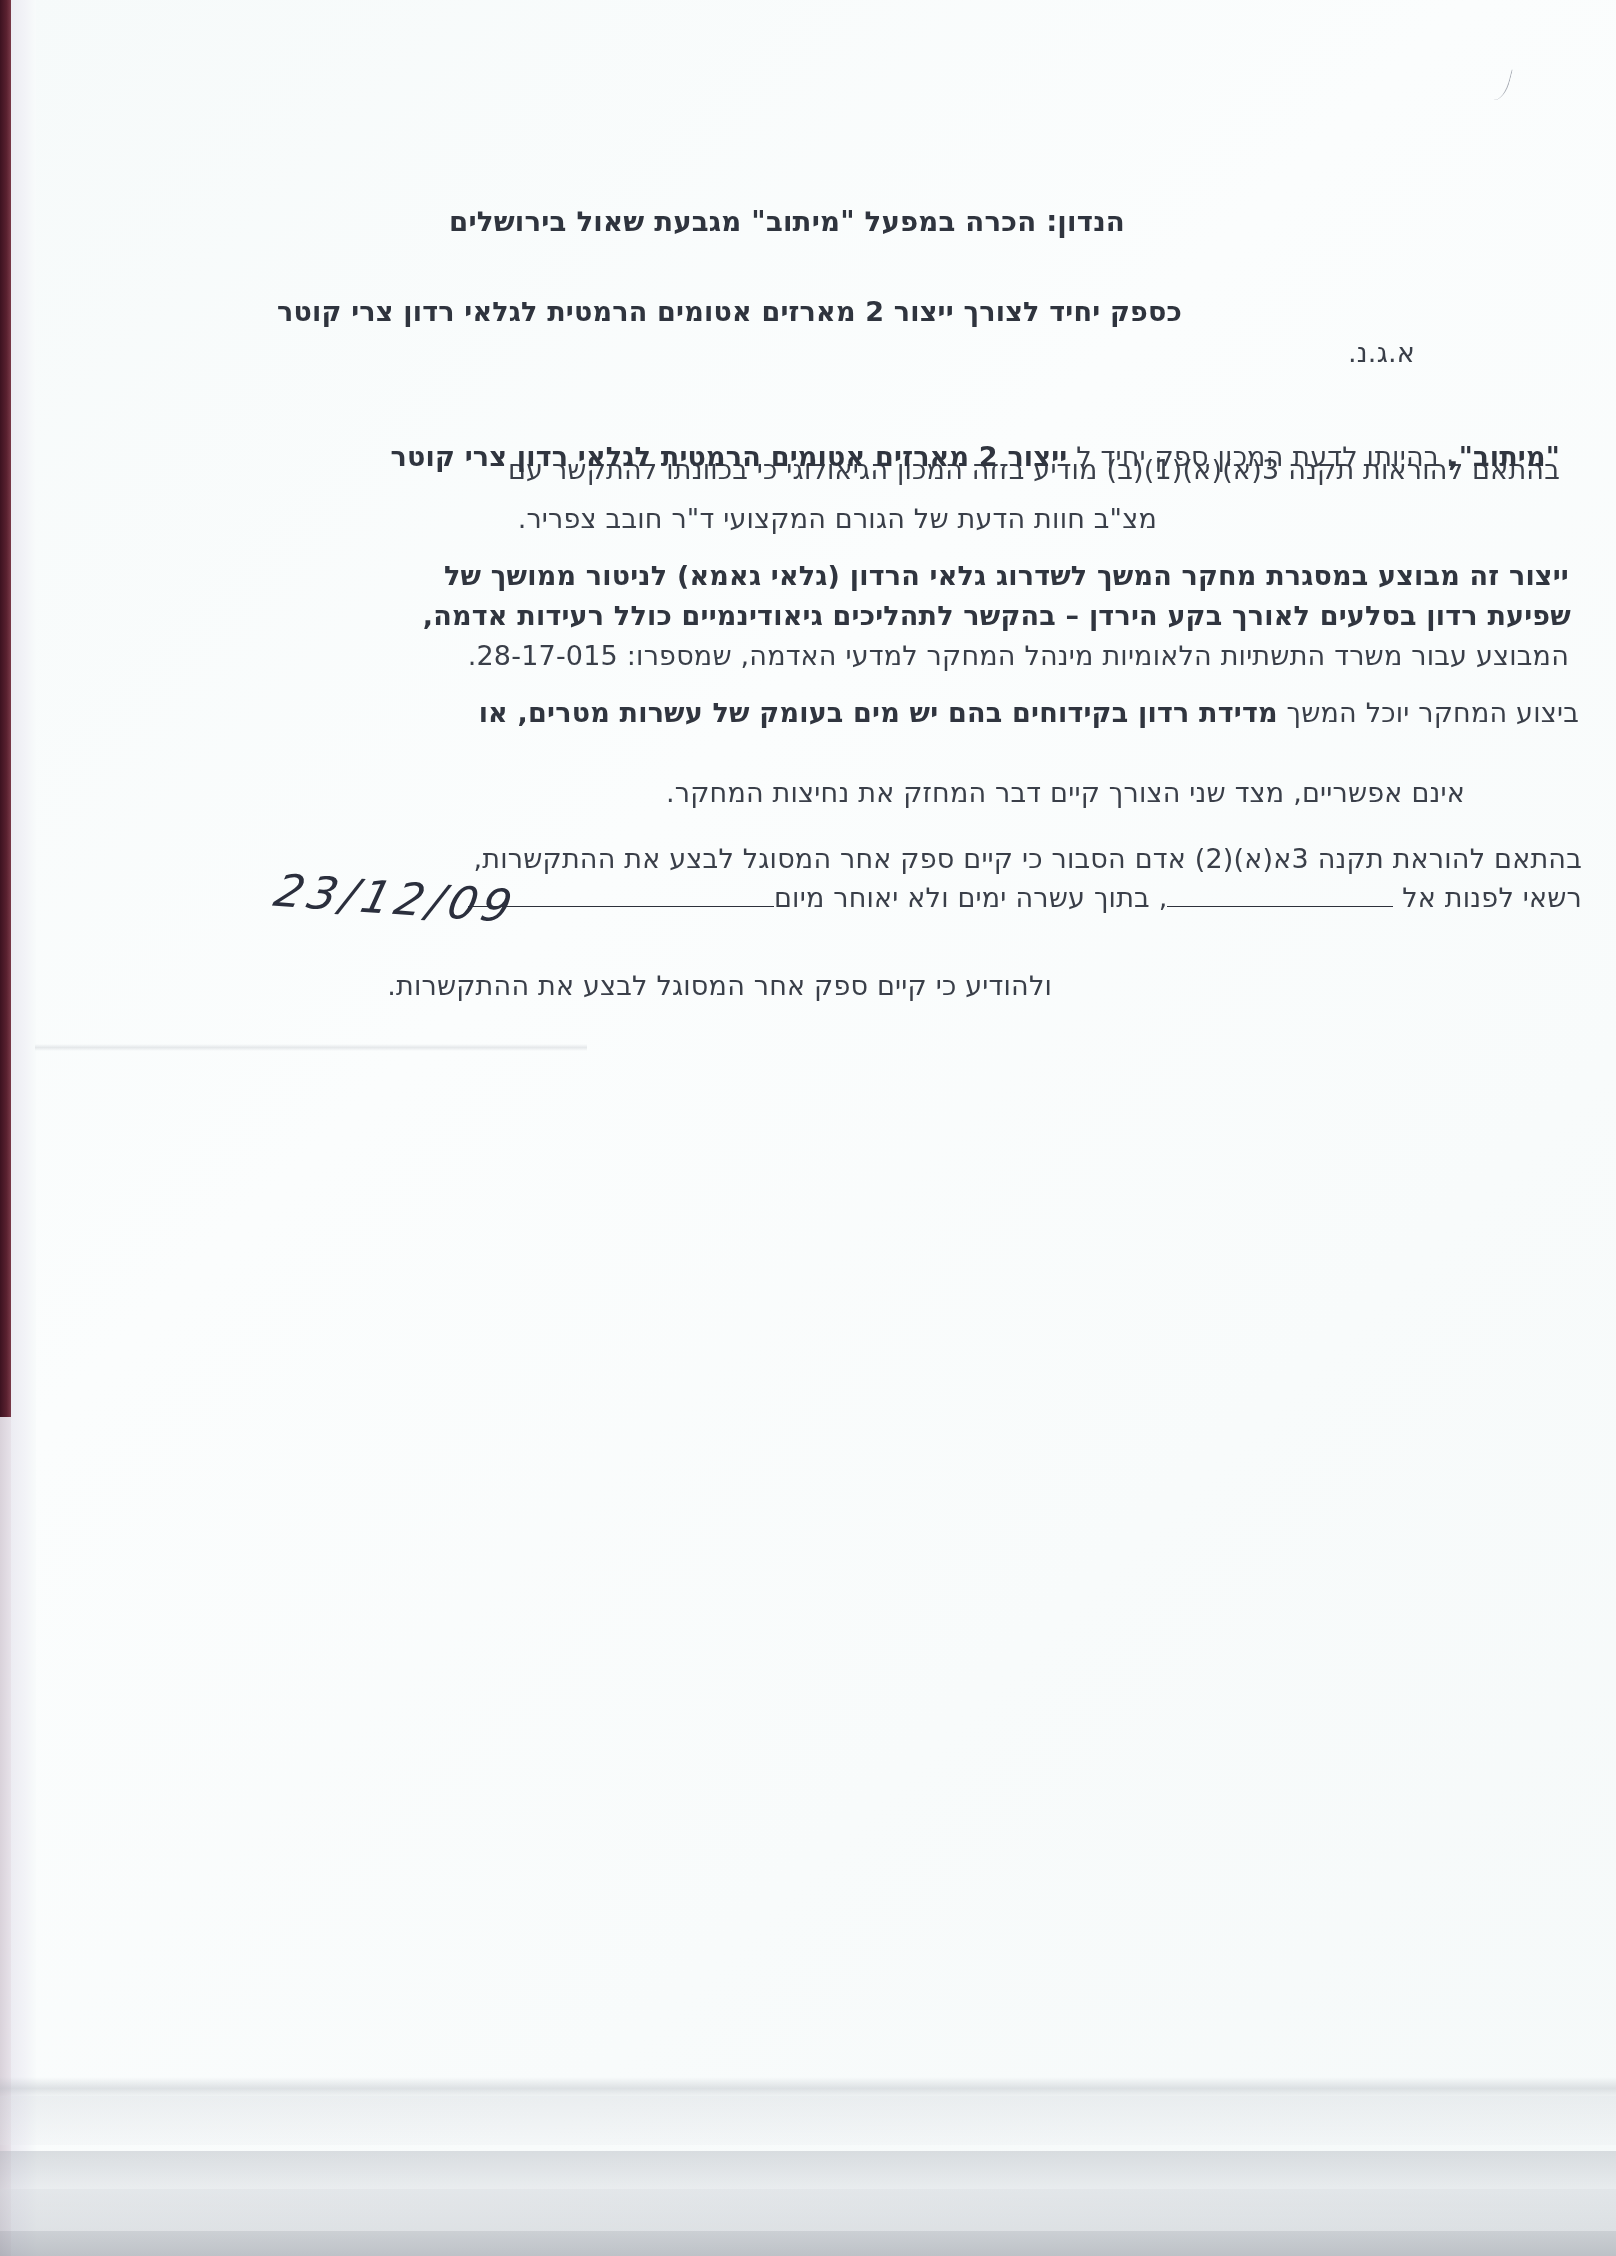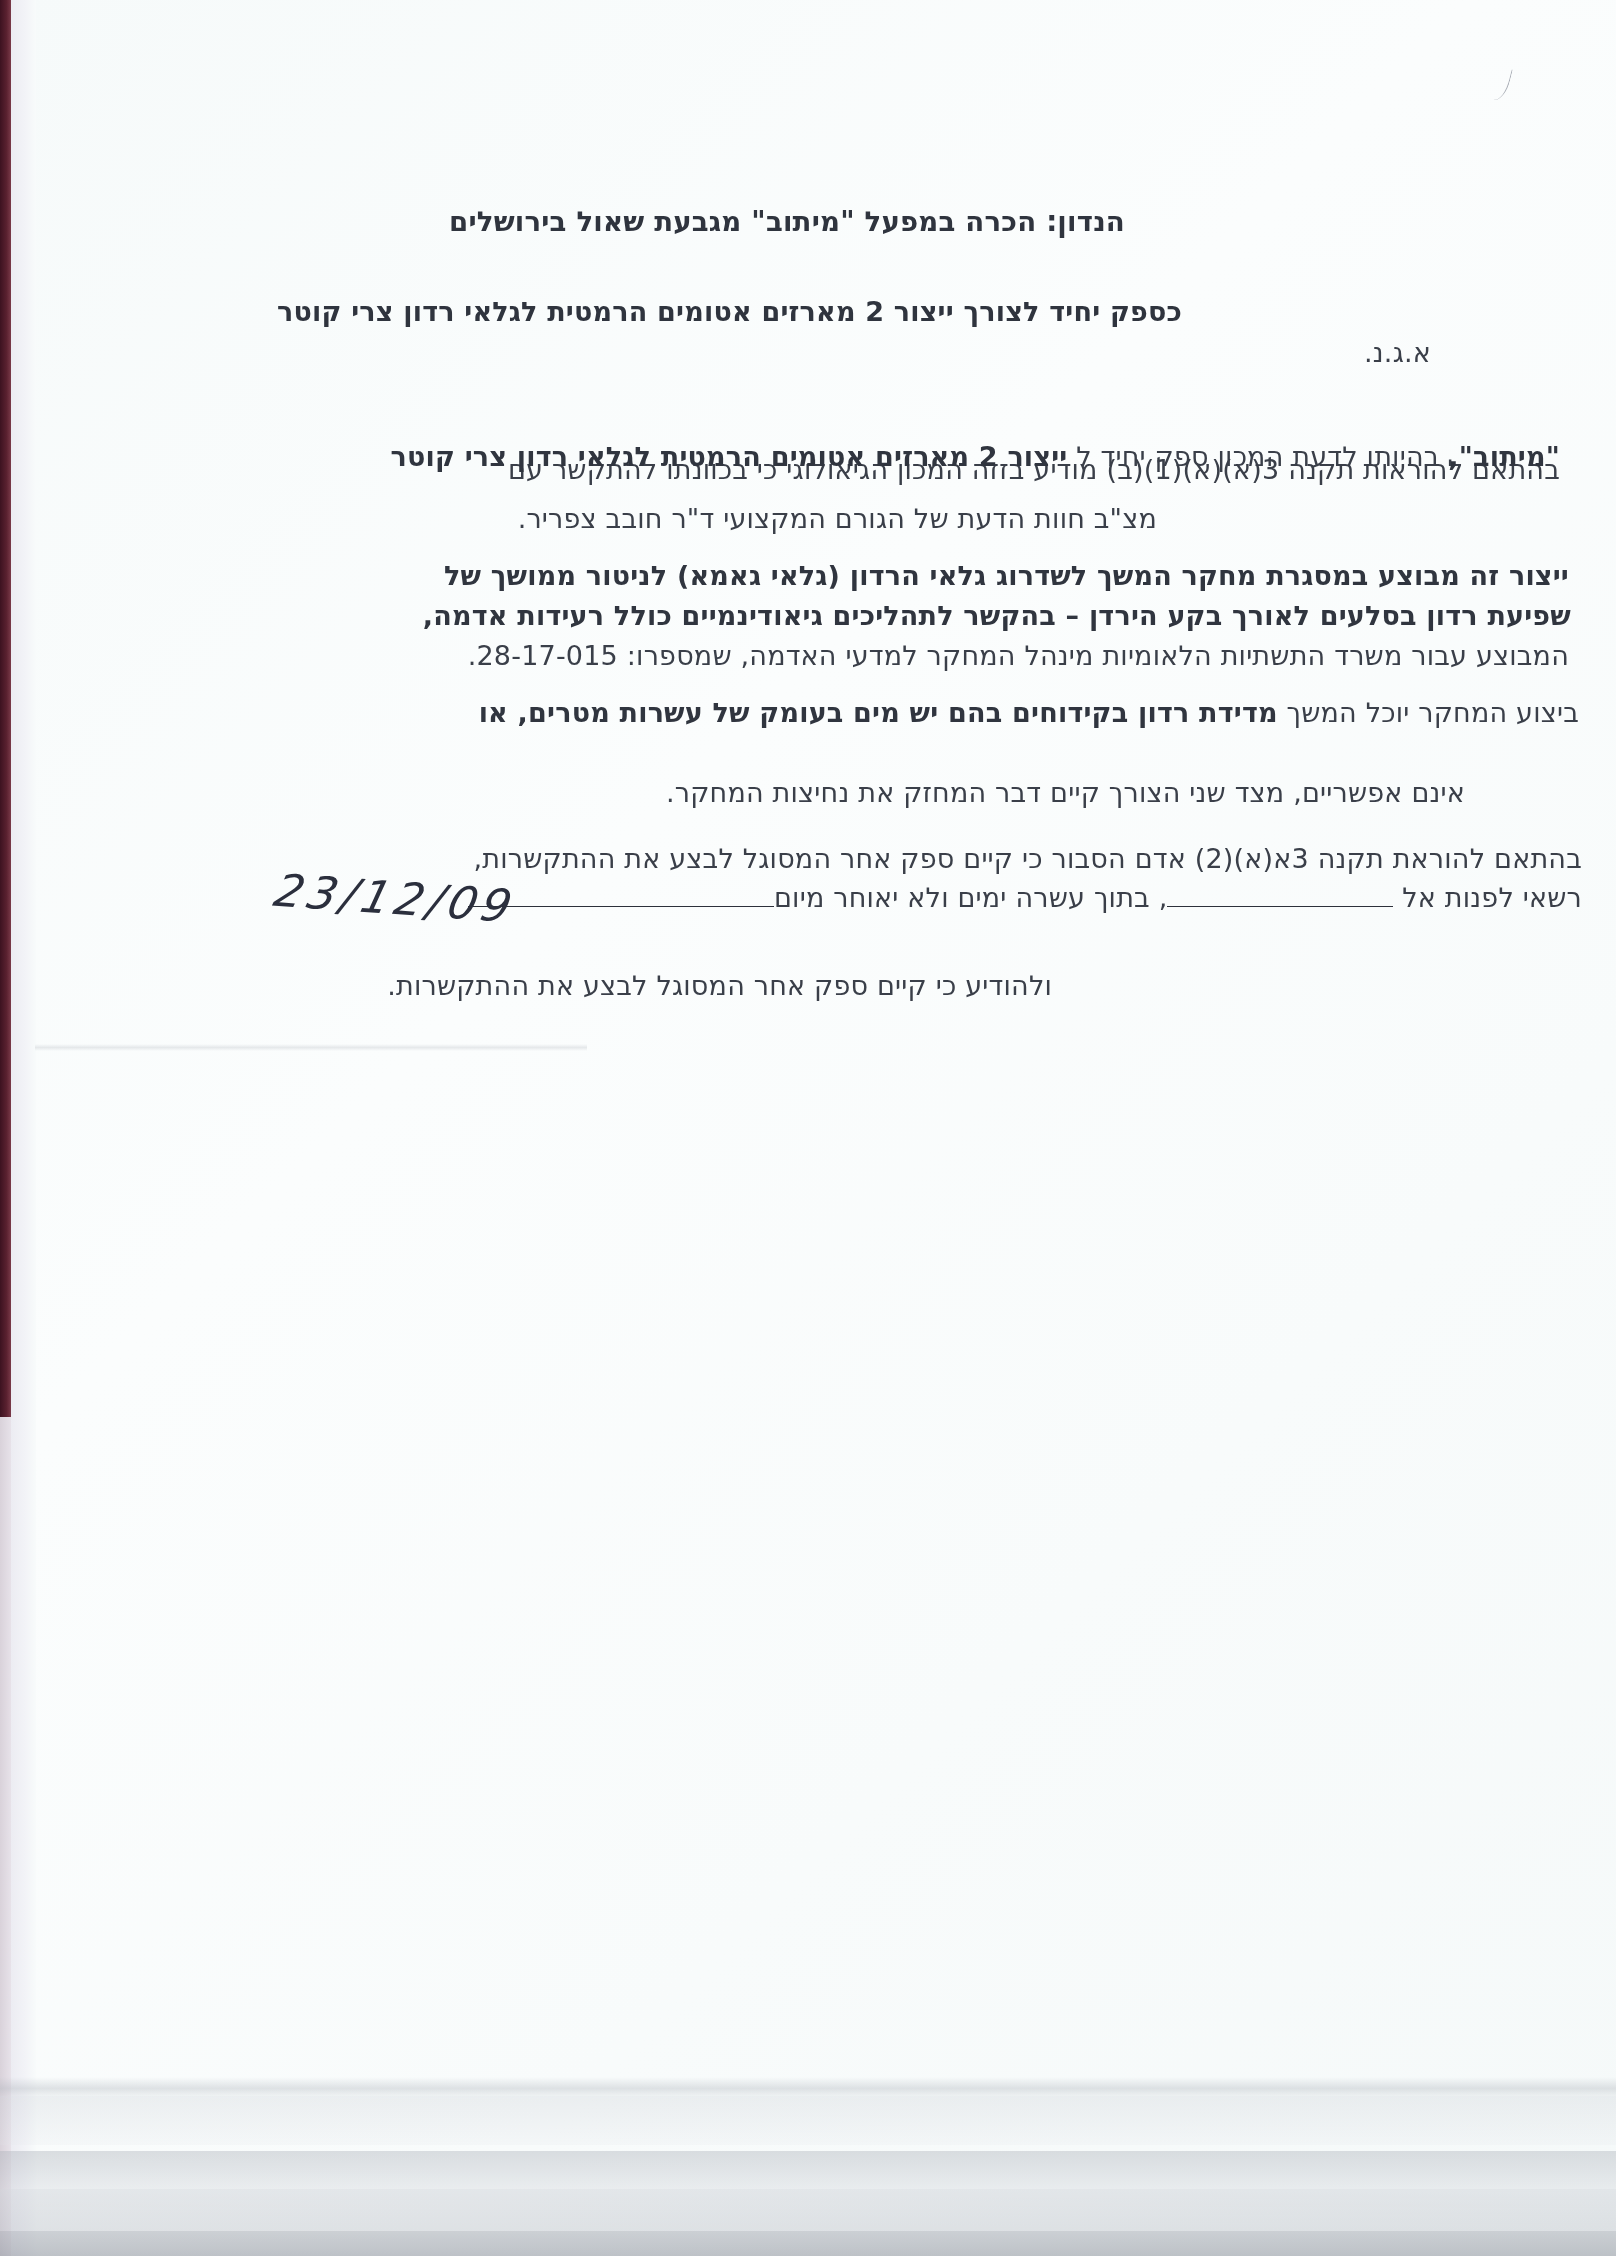--- a/index.html
+++ b/index.html
@@ -58,21 +58,21 @@
 
   <div class="edge-dark"></div>
   <div class="edge-lower"></div>
   <div class="edge-gutter"></div>
   <div class="penmark"></div>
   <div class="crease"></div>
 
   <div class="line t1" style="top:205px;right:492px;">הנדון: הכרה במפעל  "מיתוב"  מגבעת שאול בירושלים</div>
   <div class="line t1" style="top:271px;right:435px;font-size:27px;margin-top:24px;">כספק יחיד לצורך ייצור 2 מארזים אטומים הרמטית לגלאי רדון צרי קוטר</div>
 
-  <div class="line" style="top:336px;right:186px;">א.ג.נ.</div>
+  <div class="line" style="top:336px;right:202px;">א.ג.נ.</div>
 
   <div class="line" style="top:421px;right:57px;margin-top:32px;">בהתאם להוראות תקנה 3(א)(א)(1)(ב) מודיע בזזה המכון הגיאולוגי כי בכוונתו להתקשר עם</div>
   <div class="line" style="top:440px;right:57px;">
     <span class="b">"מיתוב",</span><span> בהיותו לדעת המכון ספק יחיד ל </span><span class="b">ייצור 2 מארזים אטומים הרמטית לגלאי רדון צרי קוטר</span>
   </div>
 
   <div class="line" style="top:502px;right:460px;">מצ"ב חוות הדעת של הגורם המקצועי ד"ר חובב צפריר.</div>
 
   <div class="line b" style="top:559px;right:48px;">ייצור זה מבוצע במסגרת מחקר המשך לשדרוג גלאי הרדון (גלאי גאמא) לניטור ממושך של</div>
   <div class="line b" style="top:599px;right:46px;">שפיעת רדון בסלעים לאורך בקע הירדן – בהקשר לתהליכים גיאודינמיים כולל רעידות אדמה,</div>

